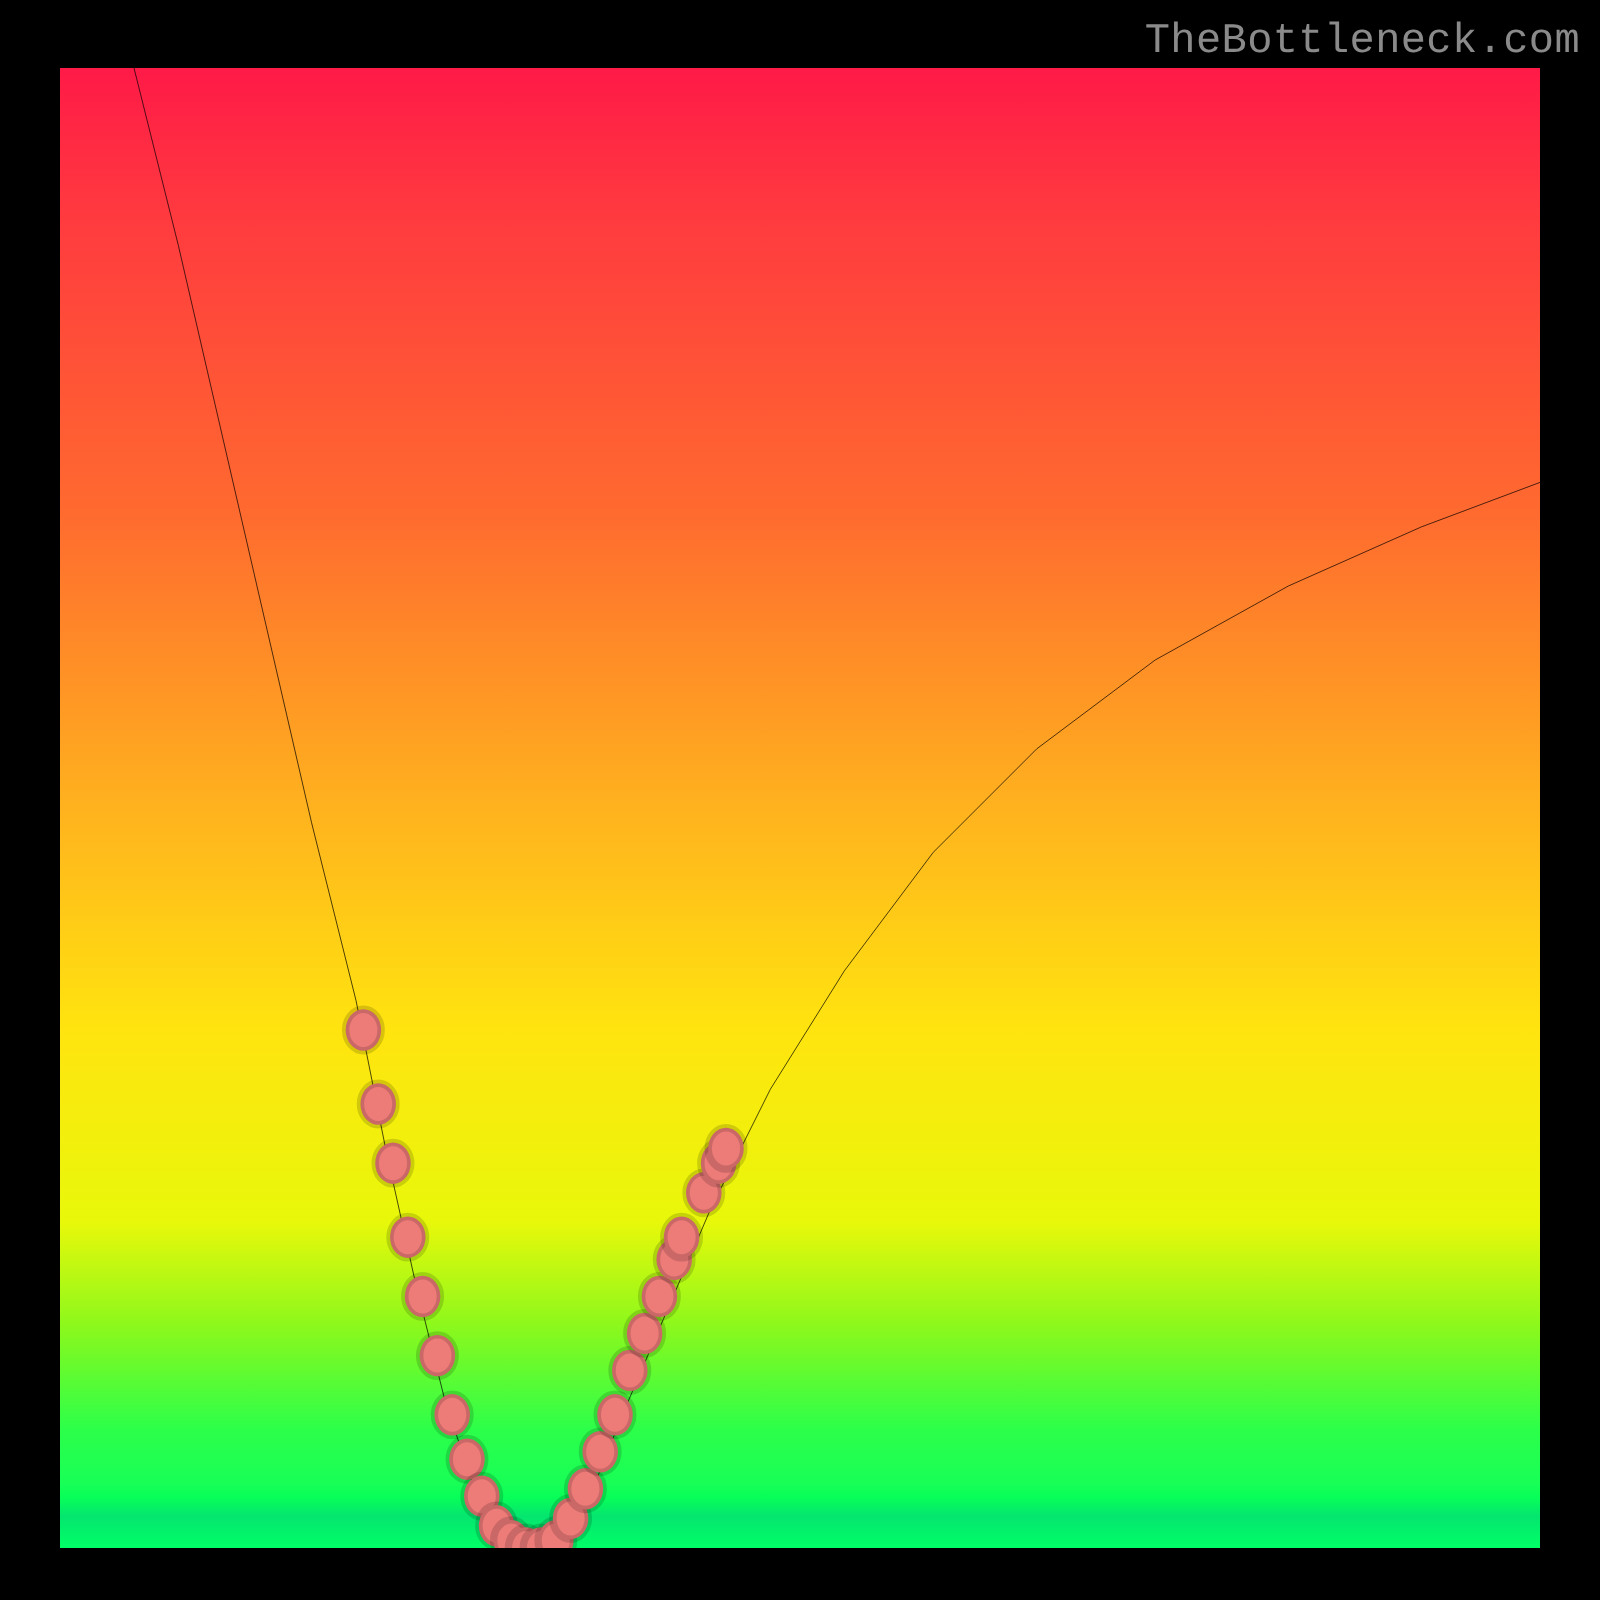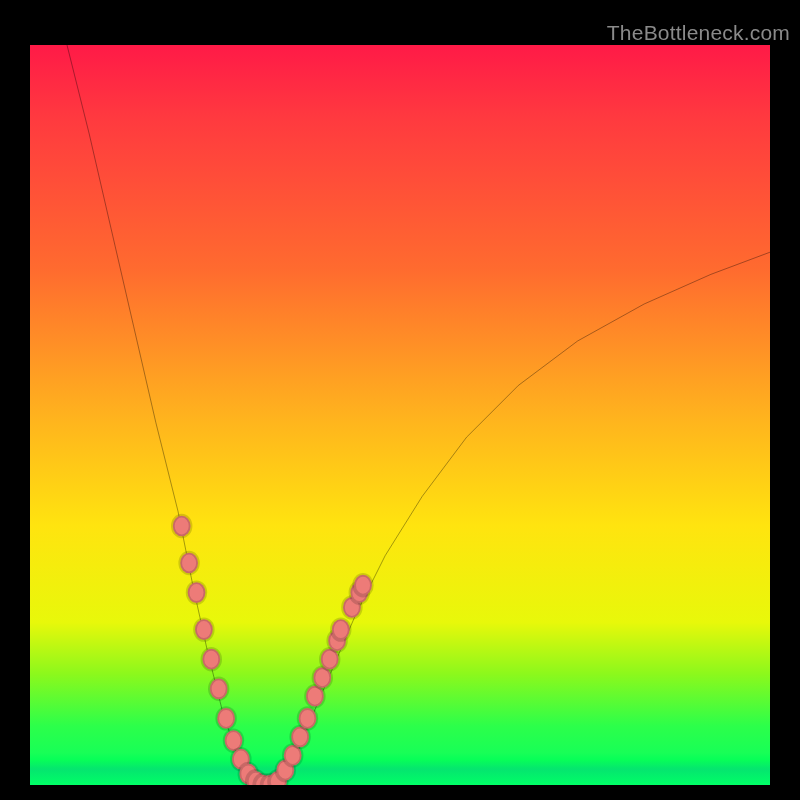--- a/index.html
+++ b/index.html
@@ -7,24 +7,25 @@
     padding: 0;
     width: 800px;
     height: 800px;
     background: #000;
     overflow: hidden;
     font-family: Arial, Helvetica, sans-serif;
   }
   .frame {
     position: absolute;
     left: 0;
-    top: 15px;
+    top: 4px;
     width: 800px;
     height: 576px;
     background: #000;
+    font-family: Liberation Mono, monospace;
   }
   .plot {
     position: absolute;
     left: 30px;
     top: 30px;
     width: 740px;
     height: 740px;
     
     background: linear-gradient(
       to bottom,

